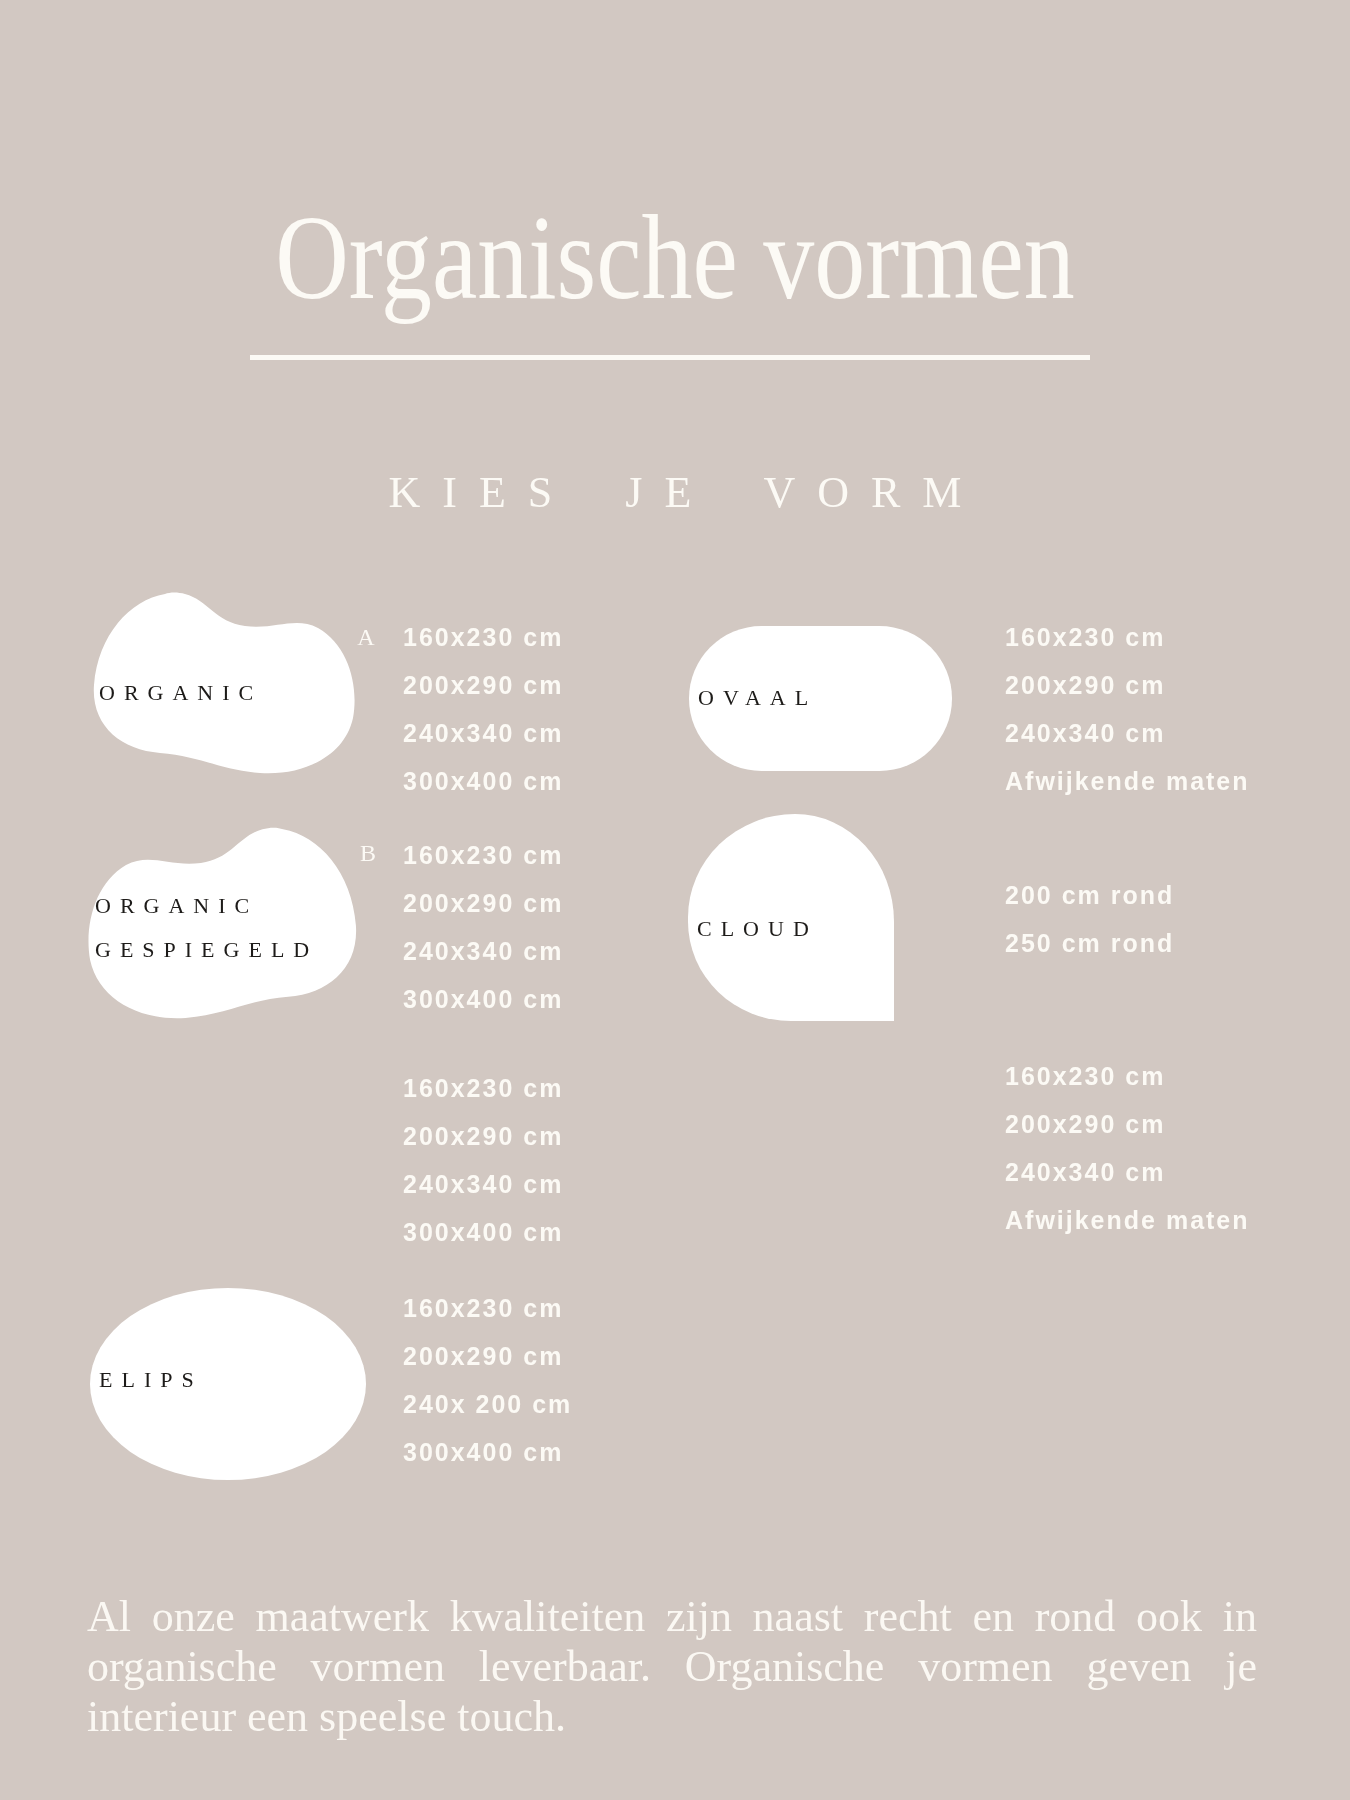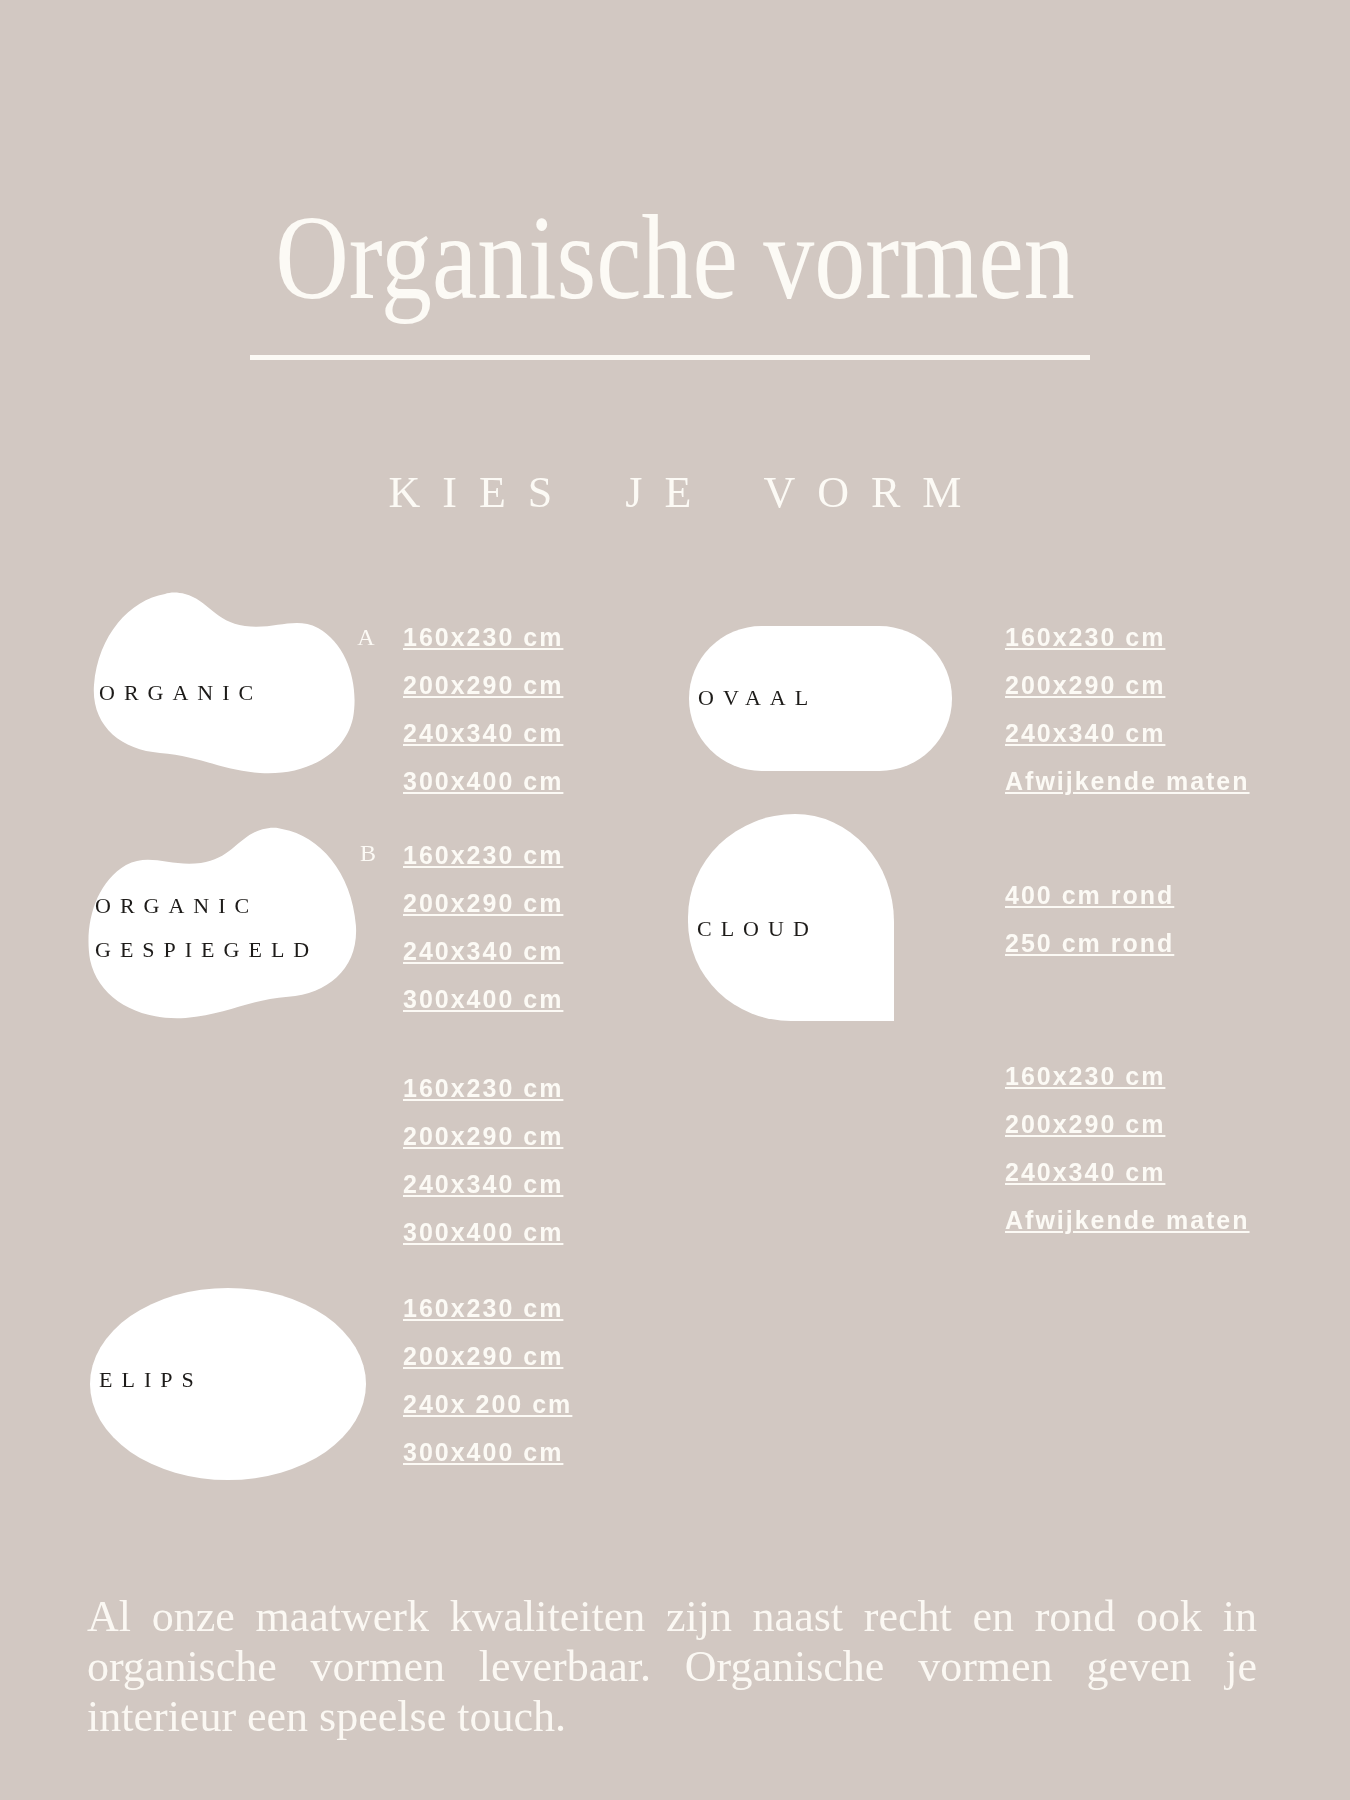--- a/index.html
+++ b/index.html
@@ -38,21 +38,21 @@
     position:absolute;left:0;right:0;text-align:left;
     font-size:22px;letter-spacing:9px;padding-left:9px;color:var(--ink);
     white-space:nowrap;
   }
   .css-shape{background:var(--shape);}
   .ellipse{border-radius:50%;}
   .stadium{border-radius:73px;}
   .rounded-rect{border-radius:36px;}
   .cloud{border-radius:52% 48% 0 50% / 50% 52% 0 48%;}
   
-  .sizes{color:var(--light);text-decoration:underline;}
+  .sizes{color:var(--light);}
   .size-row{
     height:48px;line-height:48px;
     font-family:"Liberation Sans","DejaVu Sans",sans-serif;
     font-weight:700;font-size:25px;letter-spacing:2px;
     white-space:nowrap;
   }
   .marker{
     font-size:24px;color:var(--light);text-align:center;width:32px;
   }
   
@@ -124,21 +124,21 @@
     <div class="size-row">160x230 cm</div>
     <div class="size-row">200x290 cm</div>
     <div class="size-row">240x340 cm</div>
     <div class="size-row">Afwijkende maten</div>
   </div>
 
   <div class="abs shape css-shape cloud" style="left:688px;top:814px;width:206px;height:207px;">
     <div class="shape-label" style="top:102px;">CLOUD</div>
   </div>
   <div class="abs sizes" style="left:1005px;top:871px;">
-    <div class="size-row">400 cm rond</div>
+    <div class="size-row">200 cm rond</div>
     <div class="size-row">250 cm rond</div>
   </div>
 
   <div class="abs sizes" style="left:1005px;top:1052px;">
     <div class="size-row">160x230 cm</div>
     <div class="size-row">200x290 cm</div>
     <div class="size-row">240x340 cm</div>
     <div class="size-row">Afwijkende maten</div>
   </div>
 

